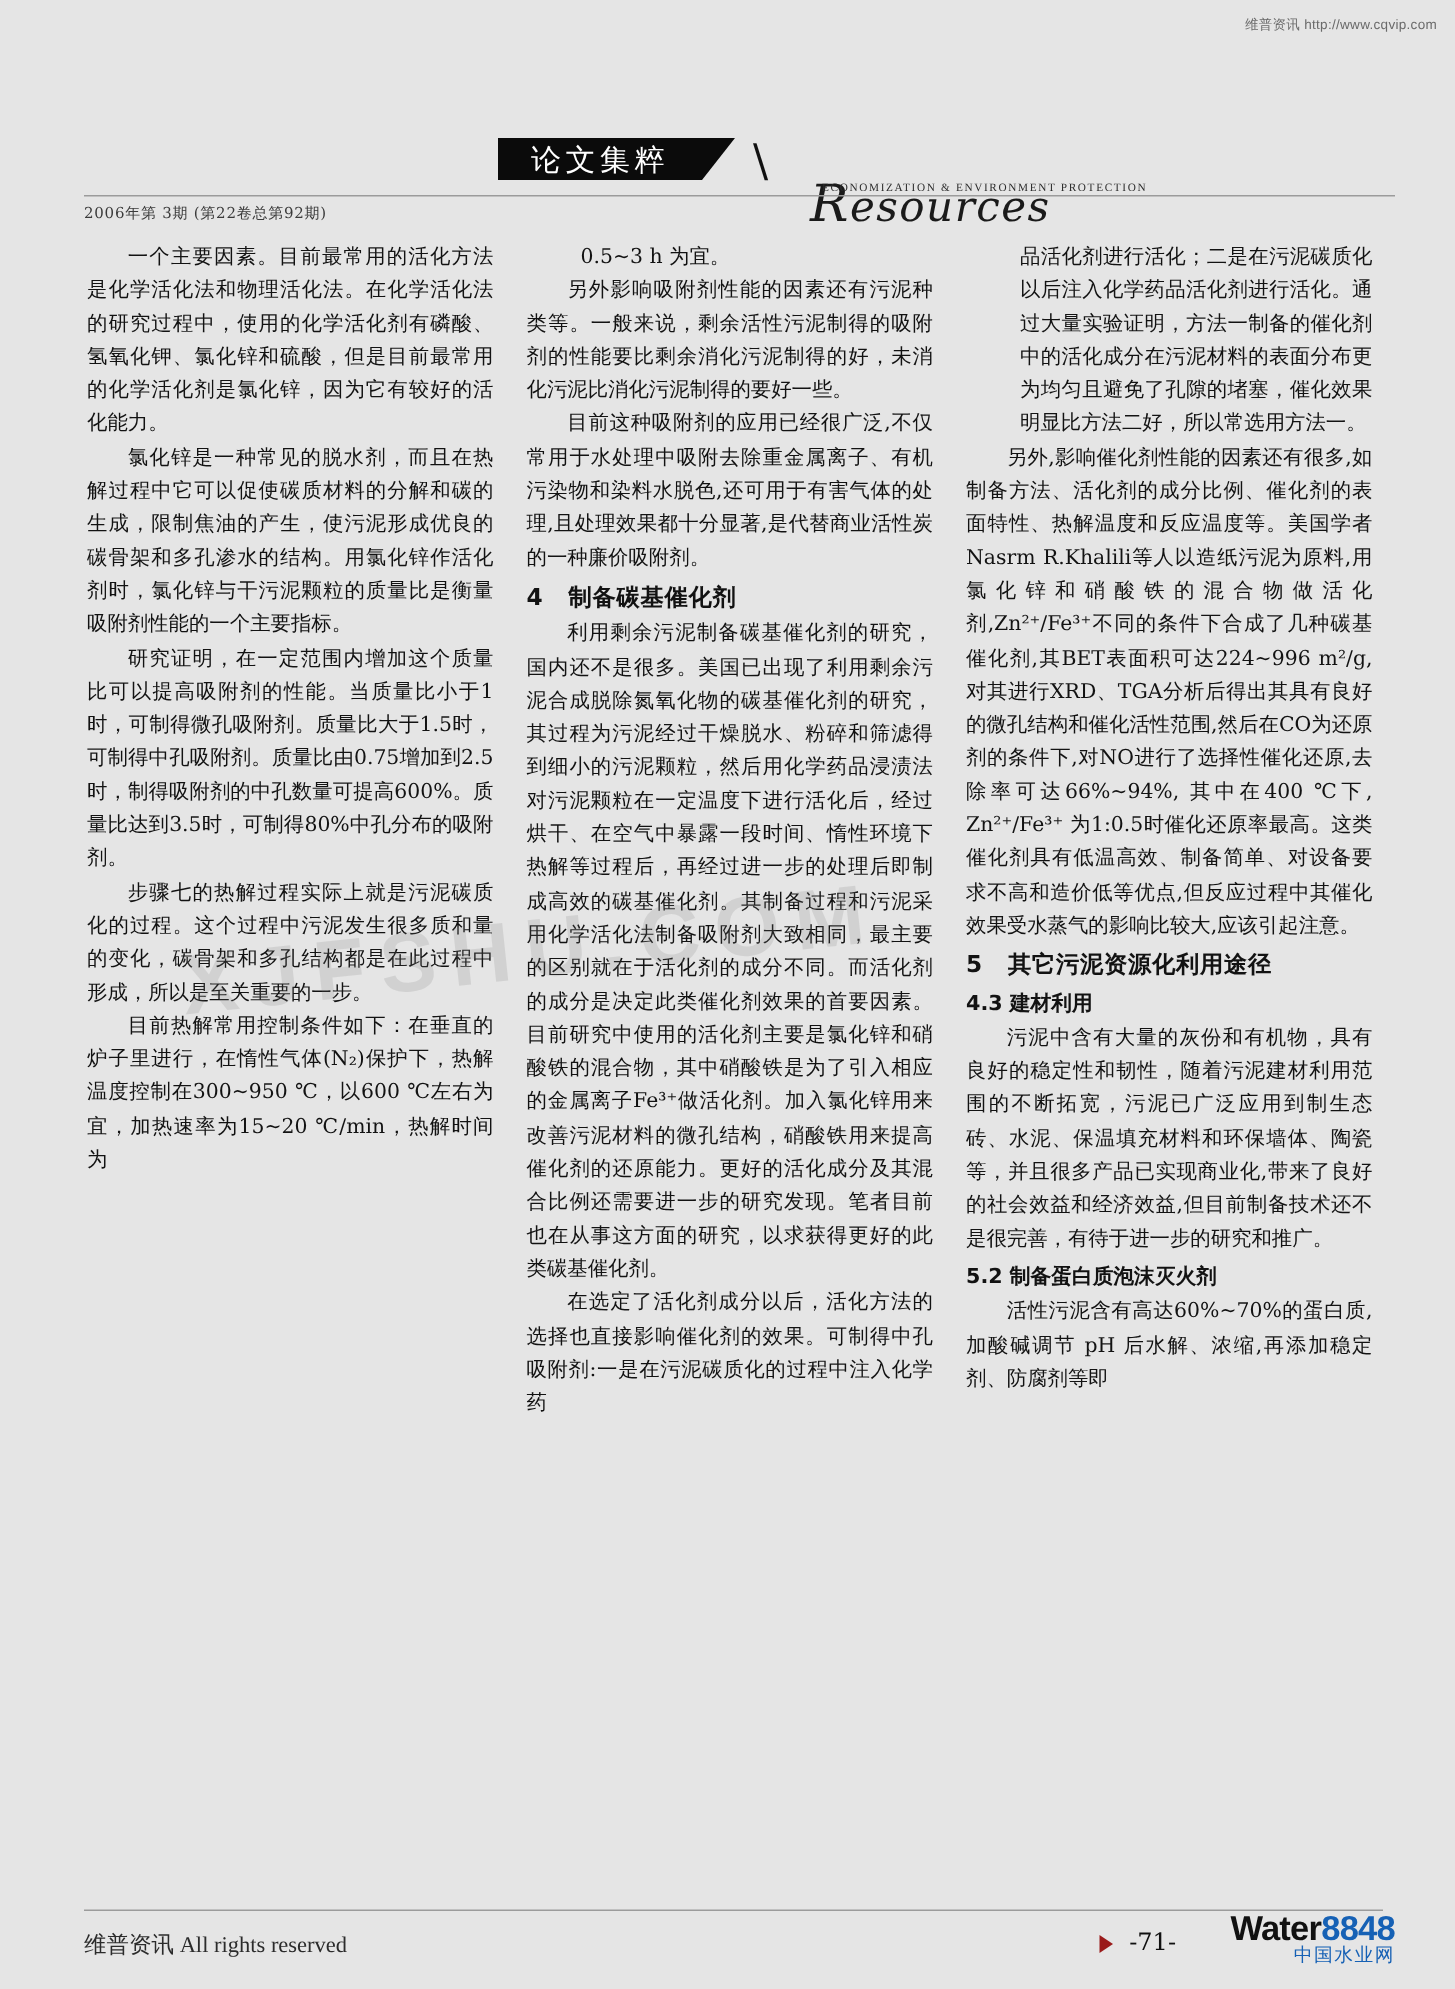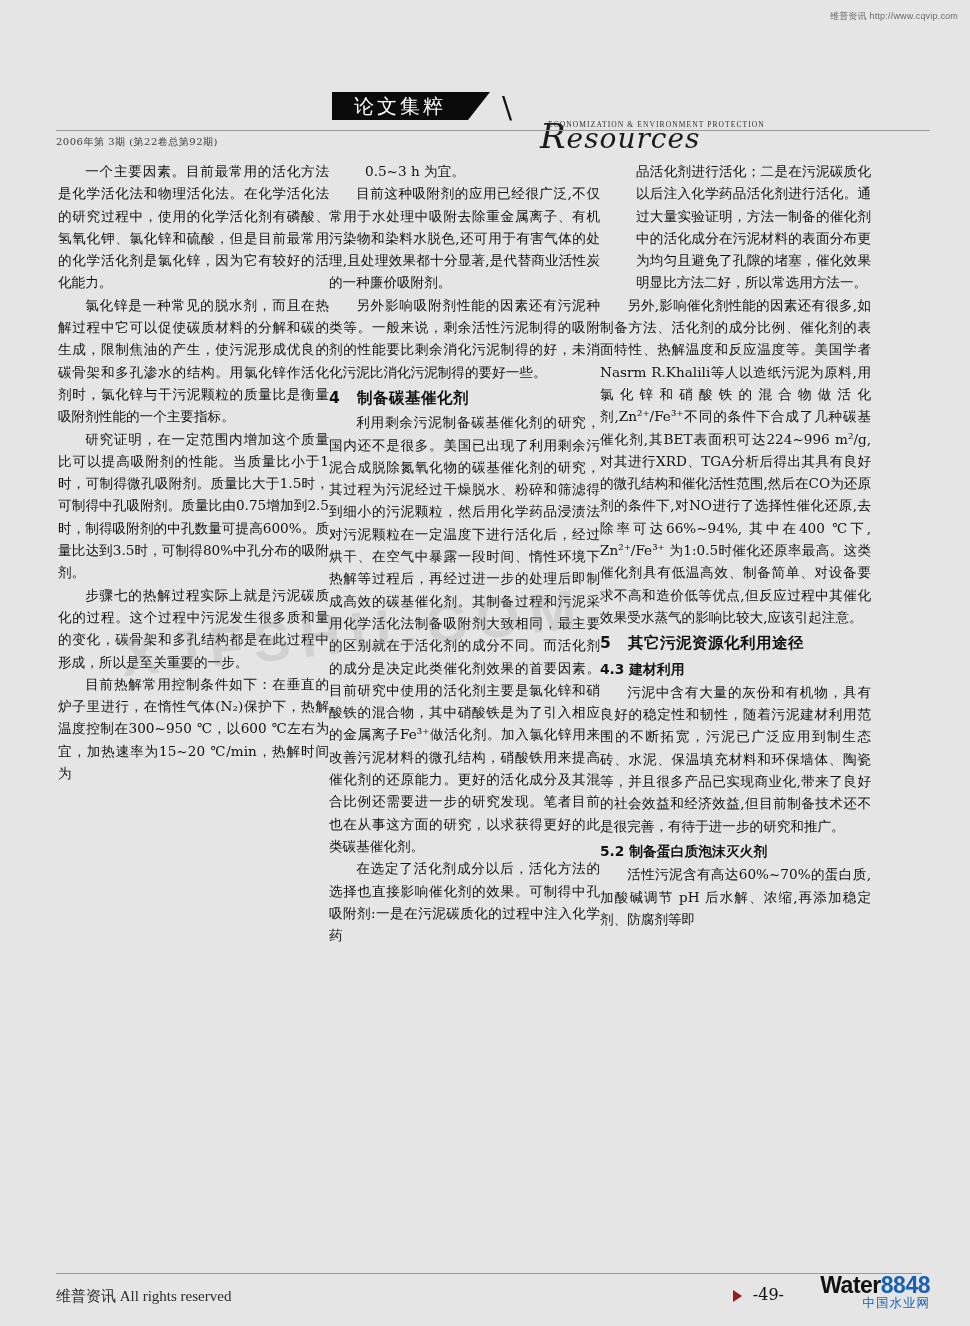--- a/index.html
+++ b/index.html
@@ -114,20 +114,21 @@
   }
 
   
   .columns {
     position: absolute;
     top: 160px;
     left: 58px;
     width: 858px;
     height: 1090px;
     display: flex;
+    gap: 22px;
   }
   .col {
     width: 271px;
     font-size: 13.6px;
     line-height: 22.3px;
     text-align: justify;
     color: #121212;
   }
   .col p {
     margin: 0;
@@ -254,22 +255,22 @@
     <div class="col">
       <p>一个主要因素。目前最常用的活化方法是化学活化法和物理活化法。在化学活化法的研究过程中，使用的化学活化剂有磷酸、氢氧化钾、氯化锌和硫酸，但是目前最常用的化学活化剂是氯化锌，因为它有较好的活化能力。</p>
       <p>氯化锌是一种常见的脱水剂，而且在热解过程中它可以促使碳质材料的分解和碳的生成，限制焦油的产生，使污泥形成优良的碳骨架和多孔渗水的结构。用氯化锌作活化剂时，氯化锌与干污泥颗粒的质量比是衡量吸附剂性能的一个主要指标。</p>
       <p>研究证明，在一定范围内增加这个质量比可以提高吸附剂的性能。当质量比小于1时，可制得微孔吸附剂。质量比大于1.5时，可制得中孔吸附剂。质量比由0.75增加到2.5时，制得吸附剂的中孔数量可提高600%。质量比达到3.5时，可制得80%中孔分布的吸附剂。</p>
       <p>步骤七的热解过程实际上就是污泥碳质化的过程。这个过程中污泥发生很多质和量的变化，碳骨架和多孔结构都是在此过程中形成，所以是至关重要的一步。</p>
       <p>目前热解常用控制条件如下：在垂直的炉子里进行，在惰性气体(N₂)保护下，热解温度控制在300~950 ℃，以600 ℃左右为宜，加热速率为15~20 ℃/min，热解时间为</p>
     </div>
 
     <div class="col">
       <p class="noindent">0.5~3 h 为宜。</p>
+      <p>另外影响吸附剂性能的因素还有污泥种类等。一般来说，剩余活性污泥制得的吸附剂的性能要比剩余消化污泥制得的好，未消化污泥比消化污泥制得的要好一些。</p>
       <p>目前这种吸附剂的应用已经很广泛,不仅常用于水处理中吸附去除重金属离子、有机污染物和染料水脱色,还可用于有害气体的处理,且处理效果都十分显著,是代替商业活性炭的一种廉价吸附剂。</p>
-      <p>另外影响吸附剂性能的因素还有污泥种类等。一般来说，剩余活性污泥制得的吸附剂的性能要比剩余消化污泥制得的好，未消化污泥比消化污泥制得的要好一些。</p>
       <div class="sec-h">
         <span class="num">4</span>
         <span>制备碳基催化剂</span>
       </div>
       <p>利用剩余污泥制备碳基催化剂的研究，国内还不是很多。美国已出现了利用剩余污泥合成脱除氮氧化物的碳基催化剂的研究，其过程为污泥经过干燥脱水、粉碎和筛滤得到细小的污泥颗粒，然后用化学药品浸渍法对污泥颗粒在一定温度下进行活化后，经过烘干、在空气中暴露一段时间、惰性环境下热解等过程后，再经过进一步的处理后即制成高效的碳基催化剂。其制备过程和污泥采用化学活化法制备吸附剂大致相同，最主要的区别就在于活化剂的成分不同。而活化剂的成分是决定此类催化剂效果的首要因素。目前研究中使用的活化剂主要是氯化锌和硝酸铁的混合物，其中硝酸铁是为了引入相应的金属离子Fe³⁺做活化剂。加入氯化锌用来改善污泥材料的微孔结构，硝酸铁用来提高催化剂的还原能力。更好的活化成分及其混合比例还需要进一步的研究发现。笔者目前也在从事这方面的研究，以求获得更好的此类碳基催化剂。</p>
       <p>在选定了活化剂成分以后，活化方法的选择也直接影响催化剂的效果。可制得中孔吸附剂:一是在污泥碳质化的过程中注入化学药</p>
     </div>
 
     <div class="col">
       <p class="noindent">品活化剂进行活化；二是在污泥碳质化以后注入化学药品活化剂进行活化。通过大量实验证明，方法一制备的催化剂中的活化成分在污泥材料的表面分布更为均匀且避免了孔隙的堵塞，催化效果明显比方法二好，所以常选用方法一。</p>
@@ -284,21 +285,21 @@
       <p>活性污泥含有高达60%~70%的蛋白质,加酸碱调节 pH 后水解、浓缩,再添加稳定剂、防腐剂等即</p>
     </div>
 
   </div>
 
   <div class="wm-diagonal">XJFSHU.COM</div>
 
   <div class="footer-rule"></div>
   <div class="footer-left">维普资讯 All rights reserved</div>
   <div class="footer-tri"></div>
-  <div class="footer-page">-49-</div>
+  <div class="footer-page">-71-</div>
   <div class="wm-water">
     <div class="l1">
       <span>Water</span><span class="blue">8848</span>
     </div>
     <div class="l2">中国水业网</div>
   </div>
 
 </div>
 
 </body></html>

